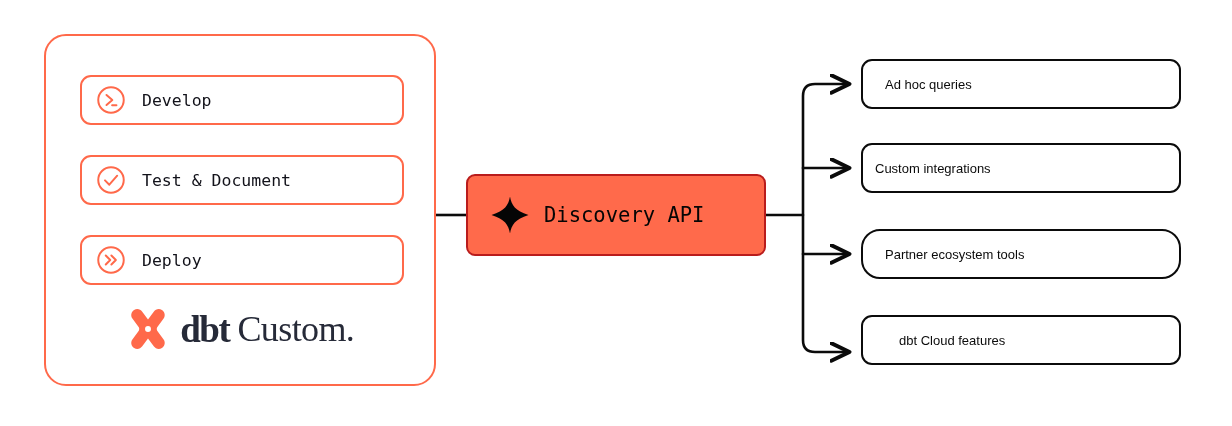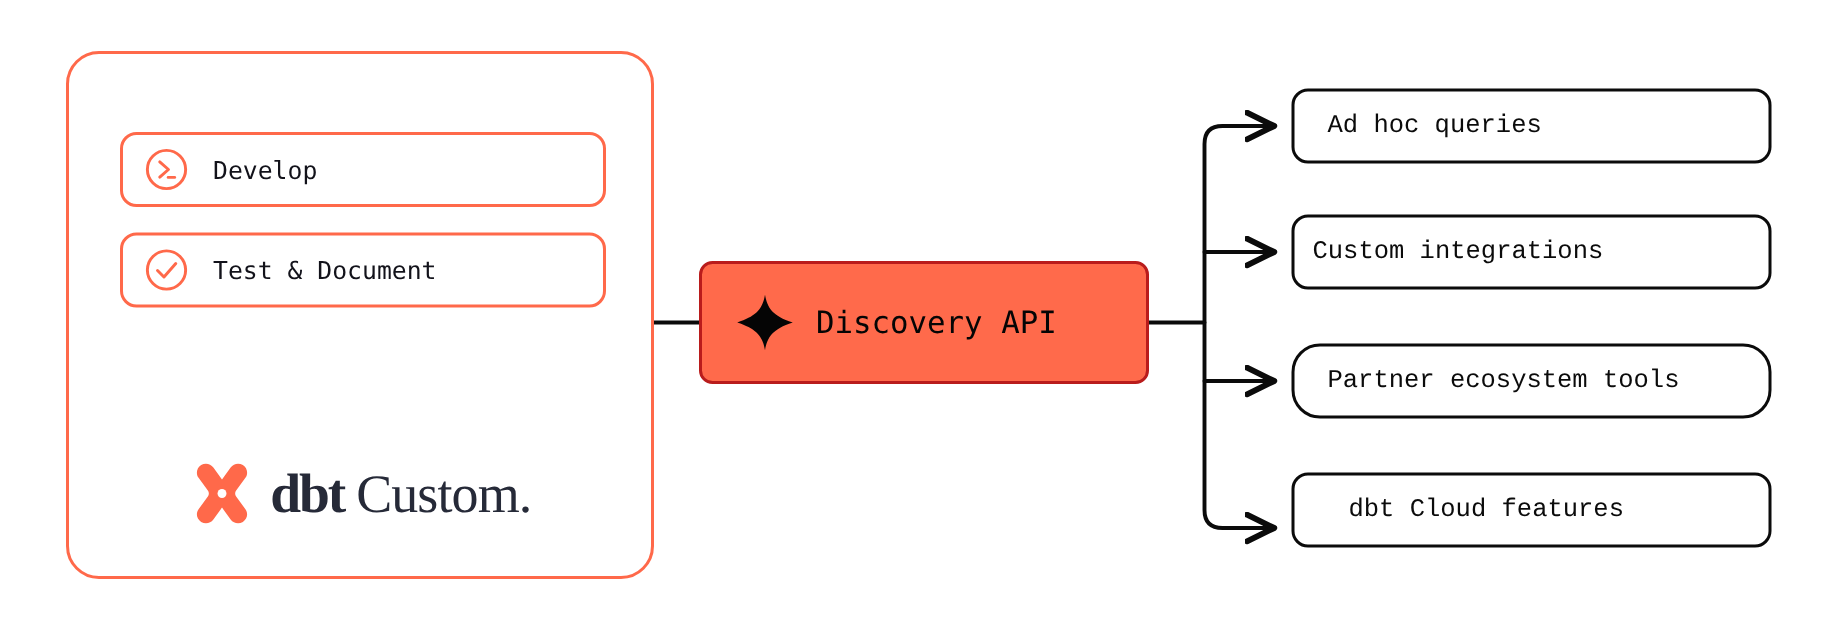--- a/index.html
+++ b/index.html
@@ -37,21 +37,21 @@
     width: 324px;
     height: 50px;
     border: 2px solid #FF694A;
     border-radius: 11px;
     background: #ffffff;
     box-sizing: border-box;
     display: flex;
     align-items: center;
     padding-left: 14px;
   }
-  .stage-box.s0 { top: 52px; }
+  .stage-box.s0 { top: 39px; }
   .stage-box.s1 { top: 119px; }
   .stage-box.s2 { top: 199px; }
 
   .stage-icon {
     width: 30px;
     height: 30px;
     flex: 0 0 30px;
     margin-right: 16px;
     display: block;
   }
@@ -142,22 +142,22 @@
     box-sizing: border-box;
     display: flex;
     align-items: center;
     padding-left: 22px;
   }
   .out-box.o0 { top: 59px; }
   .out-box.o1 { top: 143px; padding-left: 12px; }
   .out-box.o2 { top: 229px; border-radius: 19px; }
   .out-box.o3 { top: 315px; padding-left: 36px; }
   .out-label {
-    font-family: Liberation Mono, monospace;
-    font-size: 17px;
+    font-family: Liberation Sans, sans-serif;
+    font-size: 13px;
     color: #0b0b0b;
     white-space: nowrap;
   }
 
   
   #wires {
     position: absolute;
     left: 0;
     top: 0;
     width: 1232px;
@@ -200,20 +200,28 @@
     </div>
 
     <div class="stage-box s1">
       <svg class="stage-icon" viewBox="0 0 32 32" xmlns="http://www.w3.org/2000/svg">
         <circle cx="16" cy="16" r="13.6" fill="none" stroke="#FF694A" stroke-width="2.1"></circle>
         <path d="M9.6,16.4 L14.2,21 L22.6,11.4" fill="none" stroke="#FF694A" stroke-width="2.1" stroke-linecap="round" stroke-linejoin="round"></path>
       </svg>
       <span class="stage-label">Test &amp; Document</span>
     </div>
 
+    <div class="stage-box s2">
+      <svg class="stage-icon" viewBox="0 0 32 32" xmlns="http://www.w3.org/2000/svg">
+        <circle cx="16" cy="16" r="13.6" fill="none" stroke="#FF694A" stroke-width="2.1"></circle>
+        <path d="M10.4,11.2 L15.2,16 L10.4,20.8" fill="none" stroke="#FF694A" stroke-width="2.1" stroke-linecap="round" stroke-linejoin="round"></path>
+        <path d="M16.4,11.2 L21.2,16 L16.4,20.8" fill="none" stroke="#FF694A" stroke-width="2.1" stroke-linecap="round" stroke-linejoin="round"></path>
+      </svg>
+      <span class="stage-label">Deploy</span>
+    </div>
 
     <div class="dbt-logo">
       <svg class="dbt-mark" viewBox="0 0 48 48" xmlns="http://www.w3.org/2000/svg">
         <path d="M9.5,4.2 C12.4,2.4 16.0,3.2 18.0,5.9 L24.0,14.2 L30.0,5.9
                  C32.0,3.2 35.6,2.4 38.5,4.2 C41.6,6.1 42.4,10.2 40.3,13.1
                  L33.6,22.3 C33.0,23.3 33.0,24.7 33.6,25.7 L40.3,34.9
                  C42.4,37.8 41.6,41.9 38.5,43.8 C35.6,45.6 32.0,44.8 30.0,42.1
                  L24.0,33.8 L18.0,42.1 C16.0,44.8 12.4,45.6 9.5,43.8
                  C6.4,41.9 5.6,37.8 7.7,34.9 L14.4,25.7 C15.0,24.7 15.0,23.3 14.4,22.3
                  L7.7,13.1 C5.6,10.2 6.4,6.1 9.5,4.2 Z" fill="#FF694A"></path>

